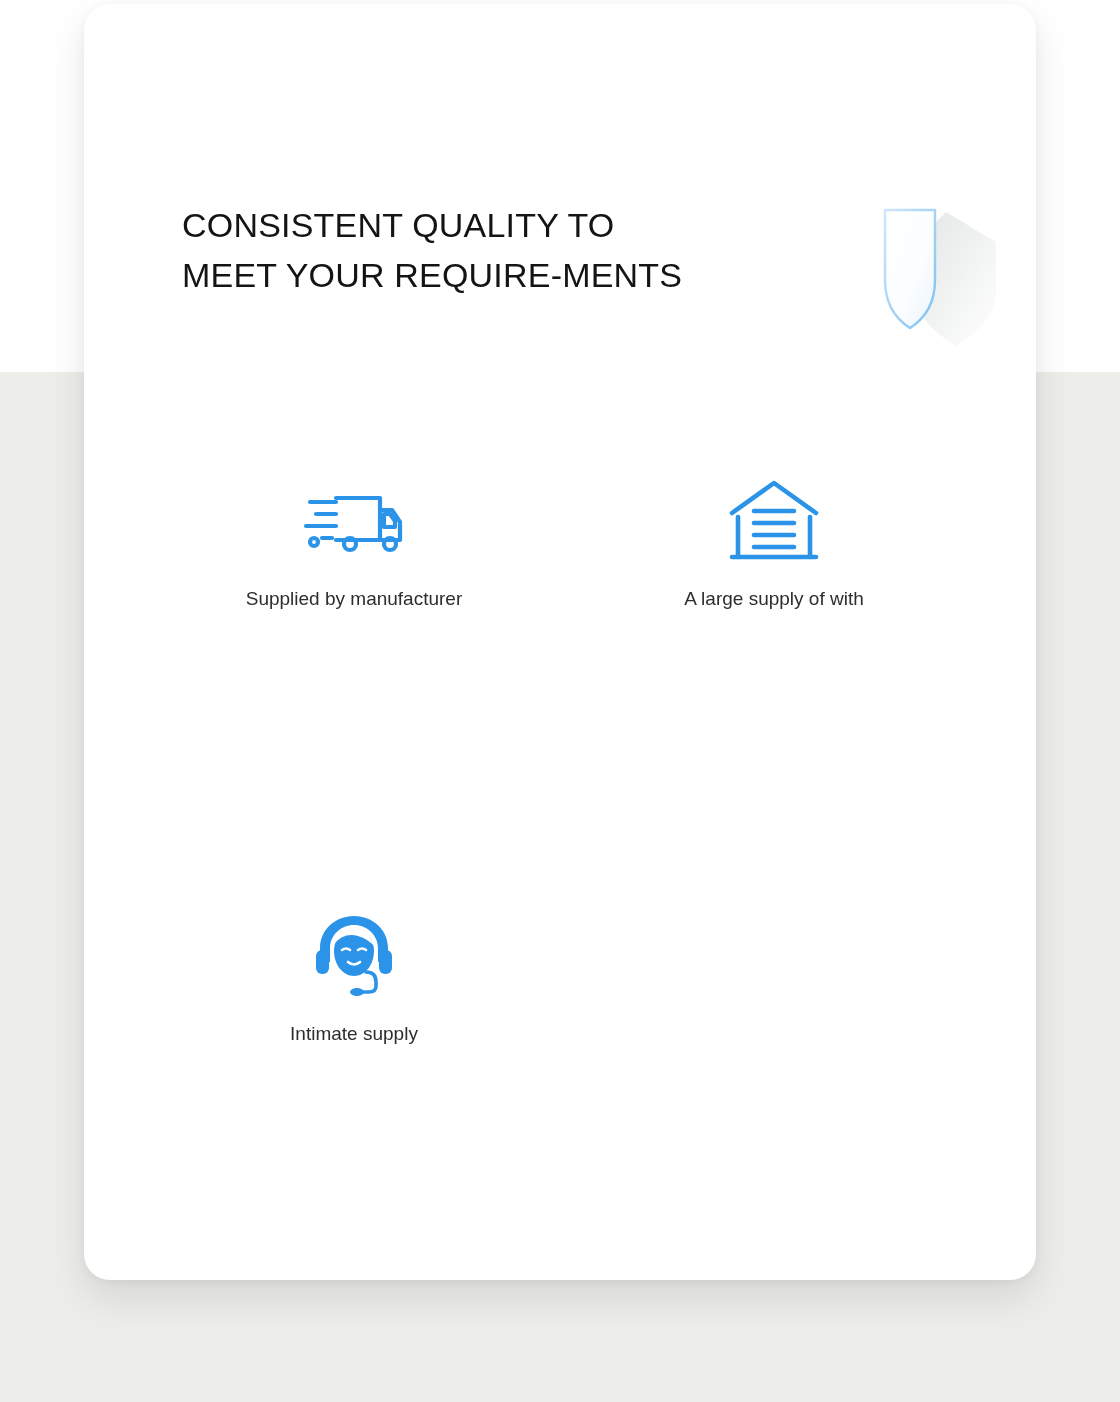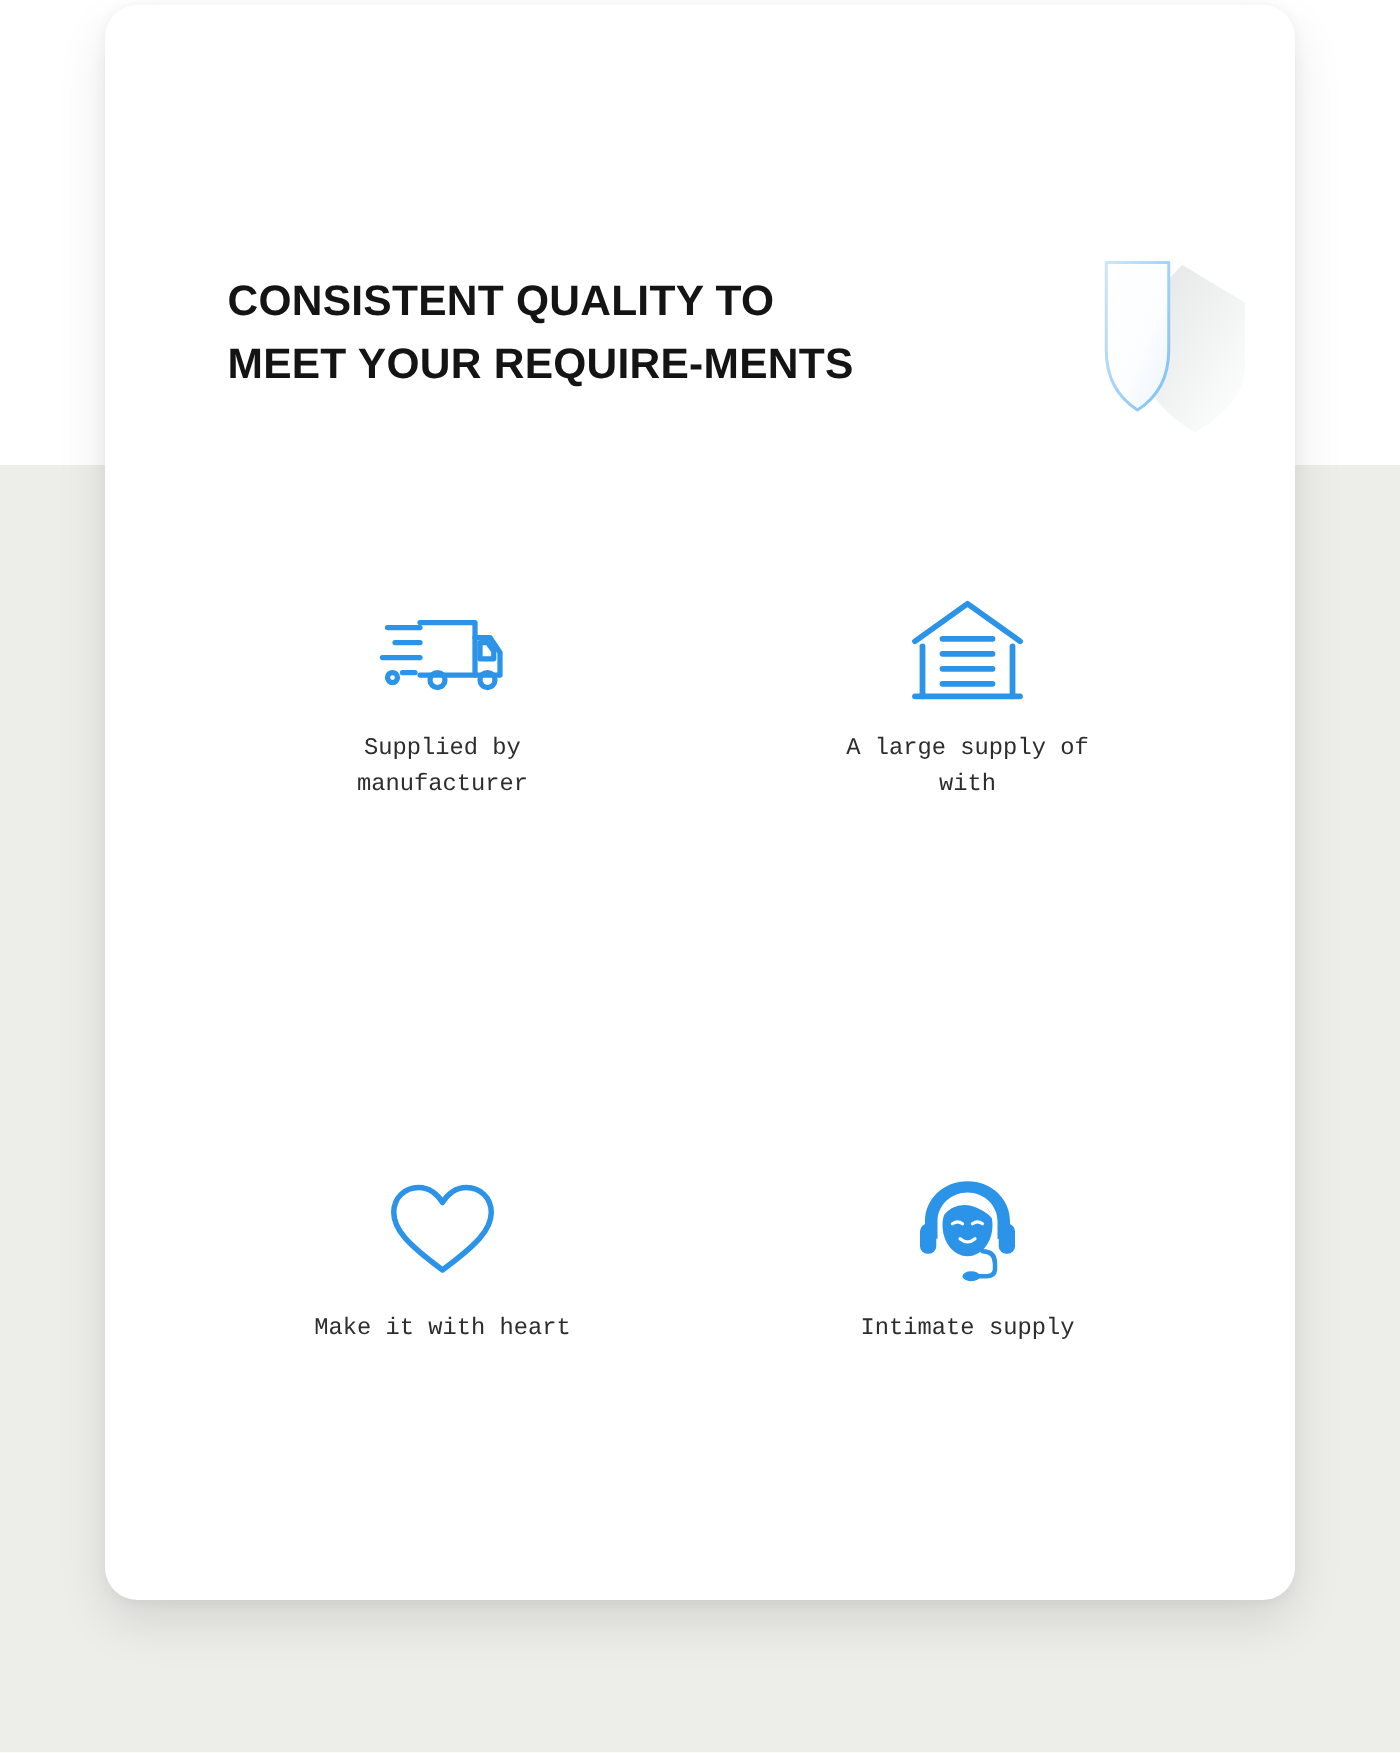--- a/index.html
+++ b/index.html
@@ -37,25 +37,25 @@
     background: #ffffff;
     border-radius: 26px;
     box-shadow: 0 18px 40px rgba(0,0,0,0.10), 0 2px 10px rgba(0,0,0,0.05);
     overflow: hidden;
   }
 
   
   .heading {
     position: absolute;
     left: 98px;
-    top: 212px;
+    top: 196px;
     width: 520px;
     font-size: 34px;
     line-height: 50px;
-    font-weight: bold;
+    font-weight: normal;
     color: #141414;
     letter-spacing: 0.2px;
   }
 
   
   .shield-wrap {
     position: absolute;
     left: 760px;
     top: 190px;
     width: 160px;
@@ -70,21 +70,20 @@
     width: 840px;
     display: grid;
     grid-template-columns: 1fr 1fr;
     grid-template-rows: 1fr 1fr;
     row-gap: 296px;
   }
   .feature {
     display: flex;
     flex-direction: column;
     align-items: center;
-    font-family: Liberation Mono, monospace;
   }
   .feature-icon {
     height: 92px;
     display: flex;
     align-items: center;
     justify-content: center;
   }
   .feature-label {
     margin-top: 18px;
     text-align: center;
@@ -156,28 +155,20 @@
             <path d="M8 80 H92"></path>
             <path d="M30 34 H70"></path>
             <path d="M30 46 H70"></path>
             <path d="M30 58 H70"></path>
             <path d="M30 70 H70"></path>
           </svg>
         </div>
         <div class="feature-label">A large supply of with</div>
       </div>
 
-      <div class="feature">
-        <div class="feature-icon">
-          <svg width="94" height="80" viewBox="0 0 94 80" xmlns="http://www.w3.org/2000/svg" fill="none" stroke="#2b93e8" stroke-width="4.4" stroke-linecap="round" stroke-linejoin="round">
-            <path d="M47 72 C20 52 8 40 8 26 C8 14 17 6 28 6 C36 6 43 11 47 18 C51 11 58 6 66 6 C77 6 86 14 86 26 C86 40 74 52 47 72 Z"></path>
-          </svg>
-        </div>
-        <div class="feature-label">Make it with heart</div>
-      </div>
 
       <div class="feature">
         <div class="feature-icon">
           <svg width="100" height="90" viewBox="0 0 100 90" xmlns="http://www.w3.org/2000/svg" xmlns:xlink="http://www.w3.org/1999/xlink">
             <g fill="#2b93e8">
               <path d="M50 6 C31 6 16 20 16 38 V52 H26 V38 C26 25 37 15 50 15 C63 15 74 25 74 38 V52 H84 V38 C84 20 69 6 50 6 Z"></path>
               <rect x="12" y="40" width="13" height="24" rx="6"></rect>
               <rect x="75" y="40" width="13" height="24" rx="6"></rect>
               <path d="M50 20 C38 20 30 29 30 41 C30 55 39 66 50 66 C61 66 70 55 70 41 C70 29 62 20 50 20 Z" fill="#2b93e8"></path>
             </g>

